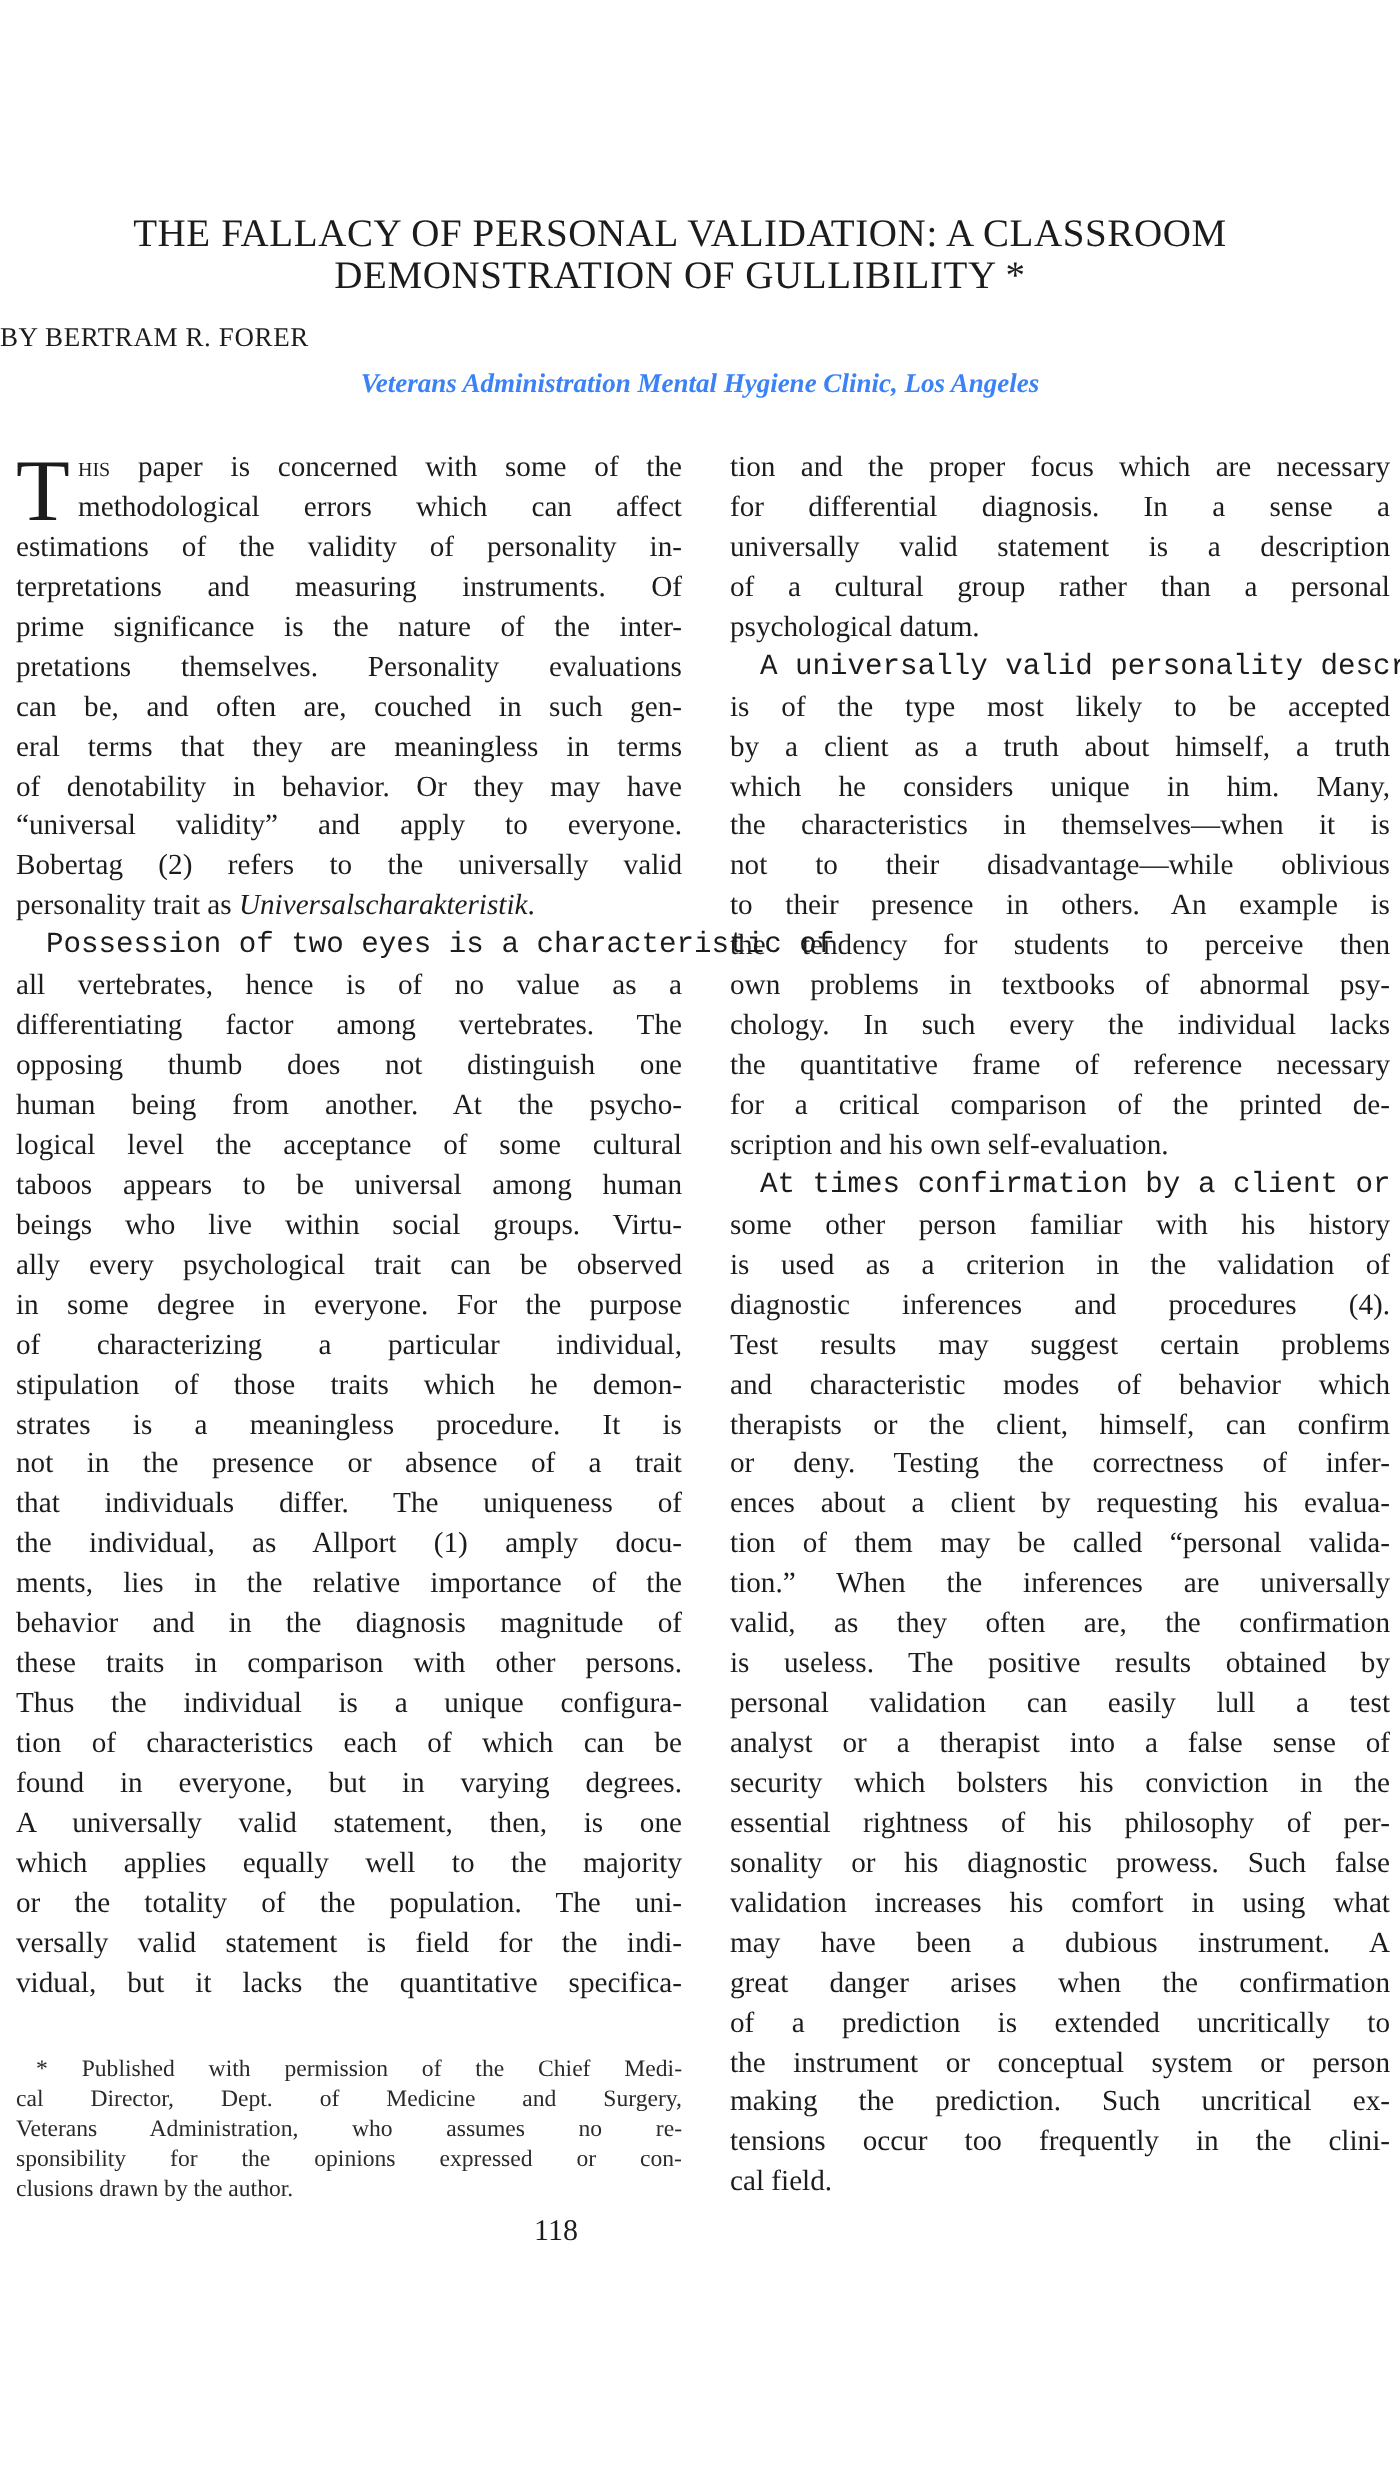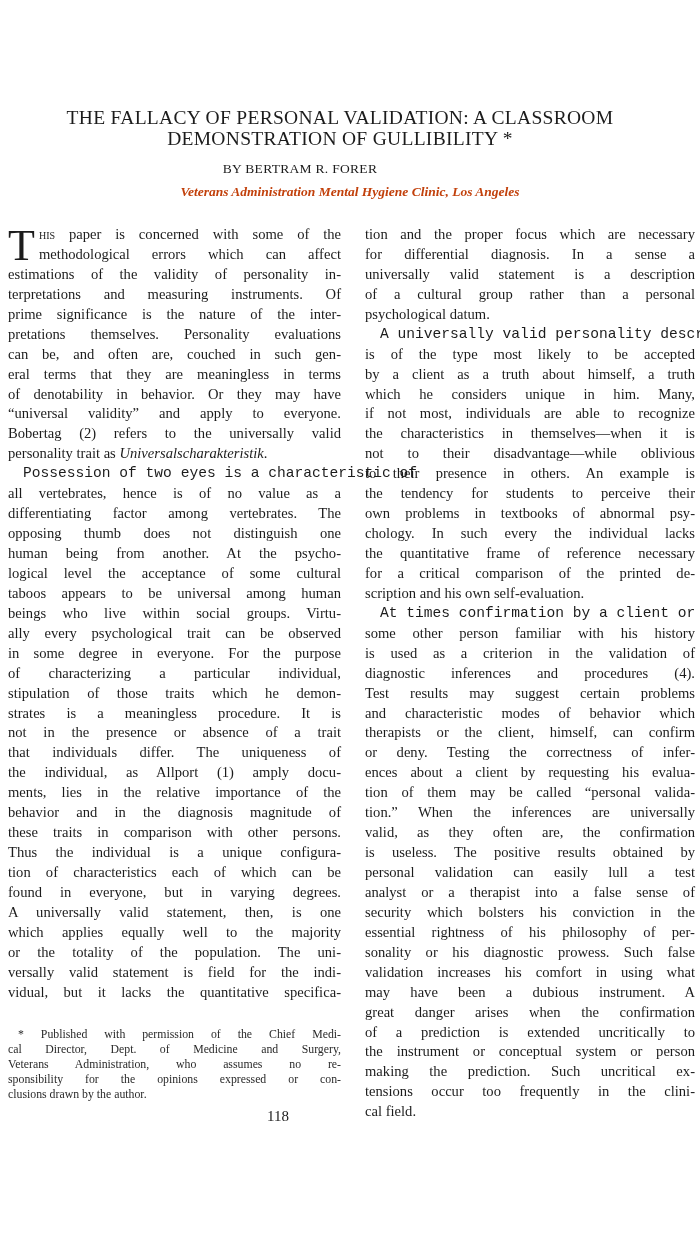--- a/index.html
+++ b/index.html
@@ -7,25 +7,25 @@
     width: 700px; height: 1244px; background: #ffffff; color: #1c1c1c;
     font-family: "Liberation Serif", "DejaVu Serif", serif;
     position: relative; overflow: hidden;
   }
   .title {
     position: absolute; left: 0; width: 680px; top: 107px;
     text-align: center; font-size: 19.5px; line-height: 21px; letter-spacing: 0.3px;
   }
   .byline {
     position: absolute; left: 0; width: 600px; top: 161px;
-    text-align: center; font-size: 13.5px; letter-spacing: 0.3px;
+    font-size: 13.5px; letter-spacing: 0.3px;
   }
   .affil {
     position: absolute; left: 0; width: 700px; top: 184px;
-    text-align: center; font-size: 13.5px; font-style: italic; font-weight: bold; color: #c2410c;
+    text-align: center; font-size: 13.5px; font-style: italic; font-weight: bold; color: #3b82f6;
   }
   .col { position: absolute; top: 225px; }
   .col.left { left: 8px; width: 333px; }
   .col.right { left: 365px; width: 330px; }
   .line {
     font-size: 14.6px; line-height: 19.95px; height: 19.95px;
     text-align: justify; text-align-last: justify; white-space: nowrap; overflow: visible;
   }
   .line.last { text-align-last: left; }
   .line.indent { padding-left: 15px; font-family: Liberation Mono, monospace; }
@@ -118,25 +118,24 @@
   <div id="right-lines">
       <div class="line">tion and the proper focus which are necessary</div>
       <div class="line">for differential diagnosis. In a sense a</div>
       <div class="line">universally valid statement is a description</div>
       <div class="line">of a cultural group rather than a personal</div>
       <div class="line last">psychological datum.</div>
       <div class="line indent">A universally valid personality description</div>
       <div class="line">is of the type most likely to be accepted</div>
       <div class="line">by a client as a truth about himself, a truth</div>
       <div class="line">which he considers unique in him. Many,</div>
-      <div class="line">if not most, individuals are able to recognize</div>
       <div class="line">the characteristics in themselves—when it is</div>
       <div class="line">not to their disadvantage—while oblivious</div>
       <div class="line">to their presence in others. An example is</div>
-      <div class="line">the tendency for students to perceive their</div>
+      <div class="line">the tendency for students to perceive then</div>
       <div class="line">own problems in textbooks of abnormal psy-</div>
       <div class="line">chology. In such every the individual lacks</div>
       <div class="line">the quantitative frame of reference necessary</div>
       <div class="line">for a critical comparison of the printed de-</div>
       <div class="line last">scription and his own self-evaluation.</div>
       <div class="line indent">At times confirmation by a client or by</div>
       <div class="line">some other person familiar with his history</div>
       <div class="line">is used as a criterion in the validation of</div>
       <div class="line">diagnostic inferences and procedures (4).</div>
       <div class="line">Test results may suggest certain problems</div>

